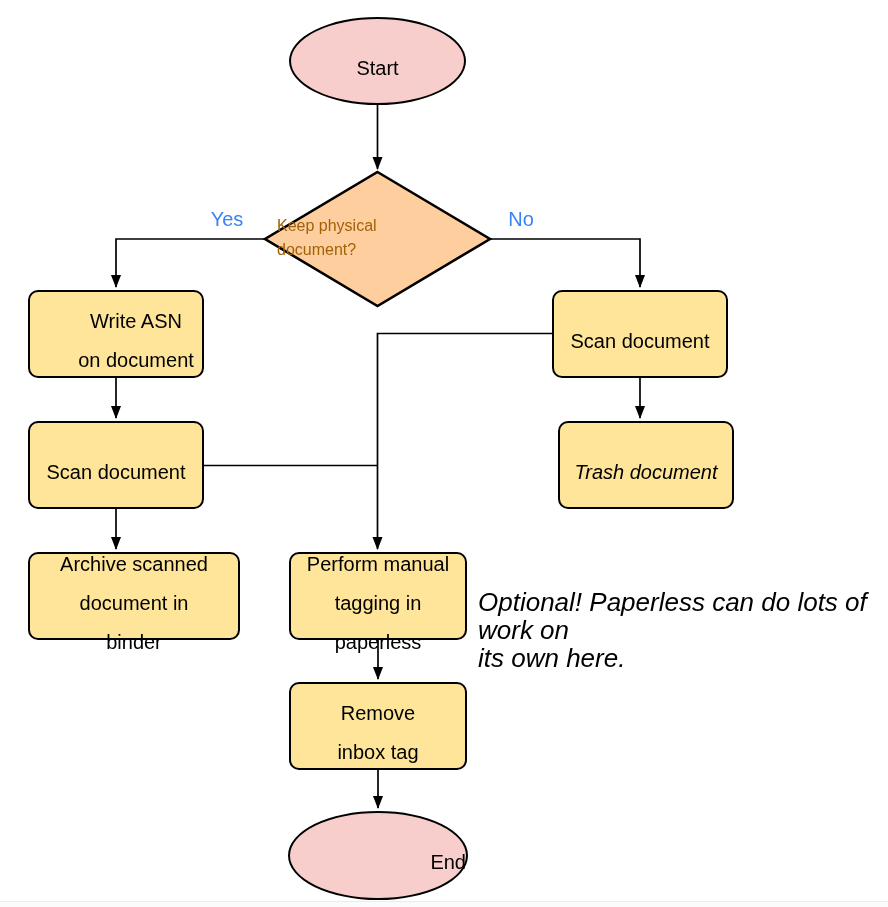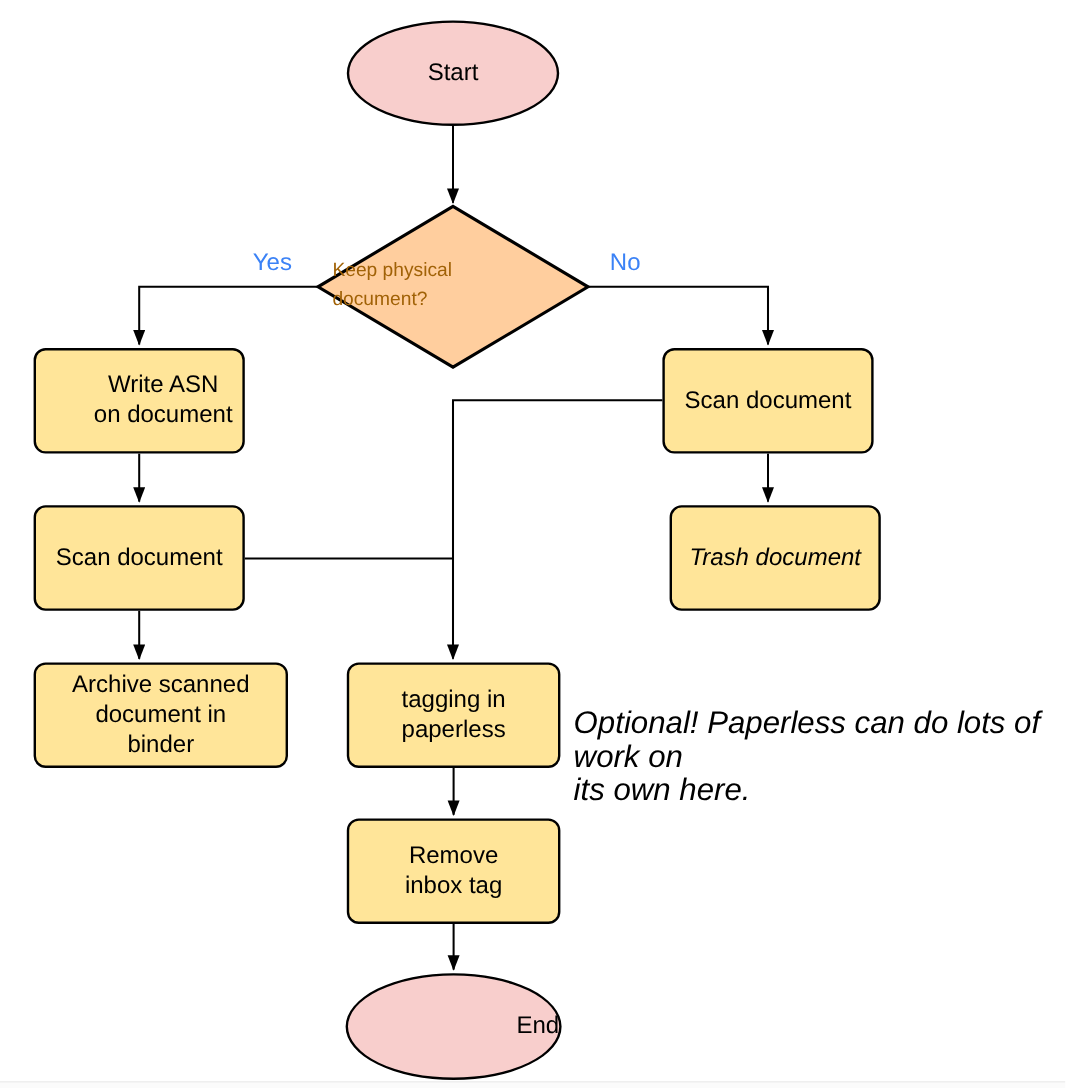--- a/index.html
+++ b/index.html
@@ -31,21 +31,21 @@
     z-index: 2;
     display: flex;
     align-items: center;
     justify-content: center;
     text-align: center;
     box-sizing: border-box;
     color: #000000;
     font-size: 20px;
     line-height: 25px;
   }
-  .node .label span { display: block; }
+  .node .label span { display: block; margin-top: 14px; }
   .process {
     background: #FFE599;
     border: 2.6px solid #000000;
     border-radius: 10px;
   }
   .terminator {
     background: #F8CECC;
     border: 2.6px solid #000000;
     border-radius: 50%;
   }
@@ -169,20 +169,21 @@
   </div>
 
   <div class="node process n-trash">
     <div class="label">
       <span>Trash document</span>
     </div>
   </div>
 
   <div class="node process n-tag">
     <div class="label">
+      <span>Perform manual</span>
       <span>tagging in</span>
       <span>paperless</span>
     </div>
   </div>
 
   <div class="node process n-remove">
     <div class="label">
       <span>Remove</span>
       <span>inbox tag</span>
     </div>

